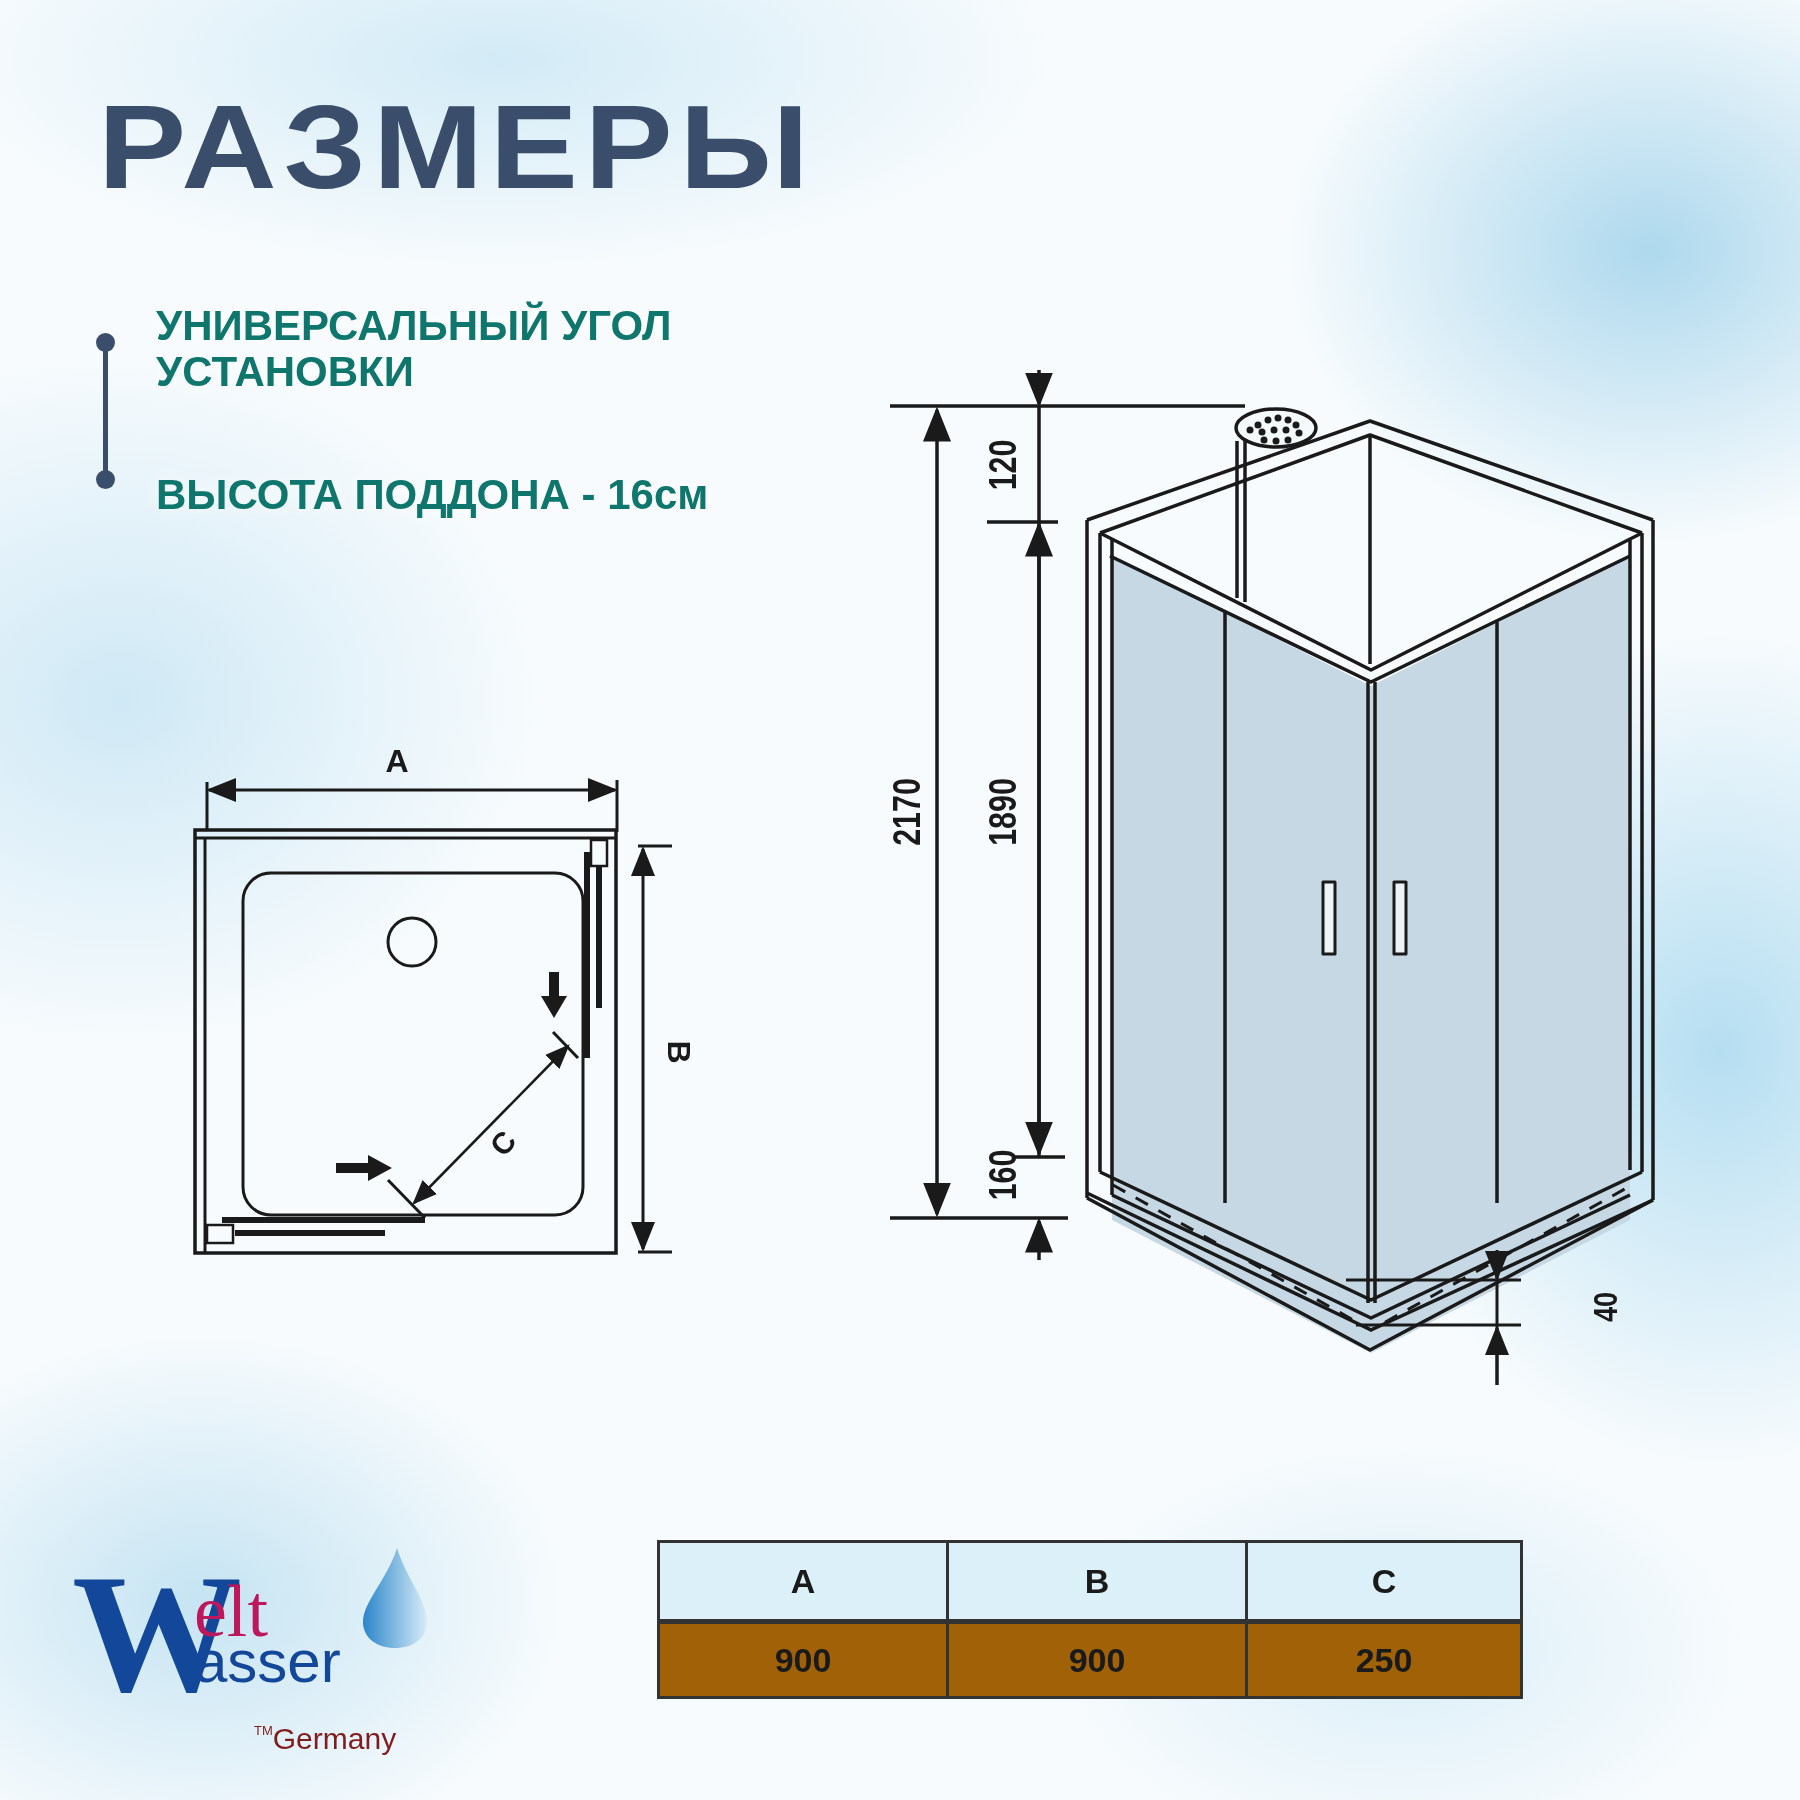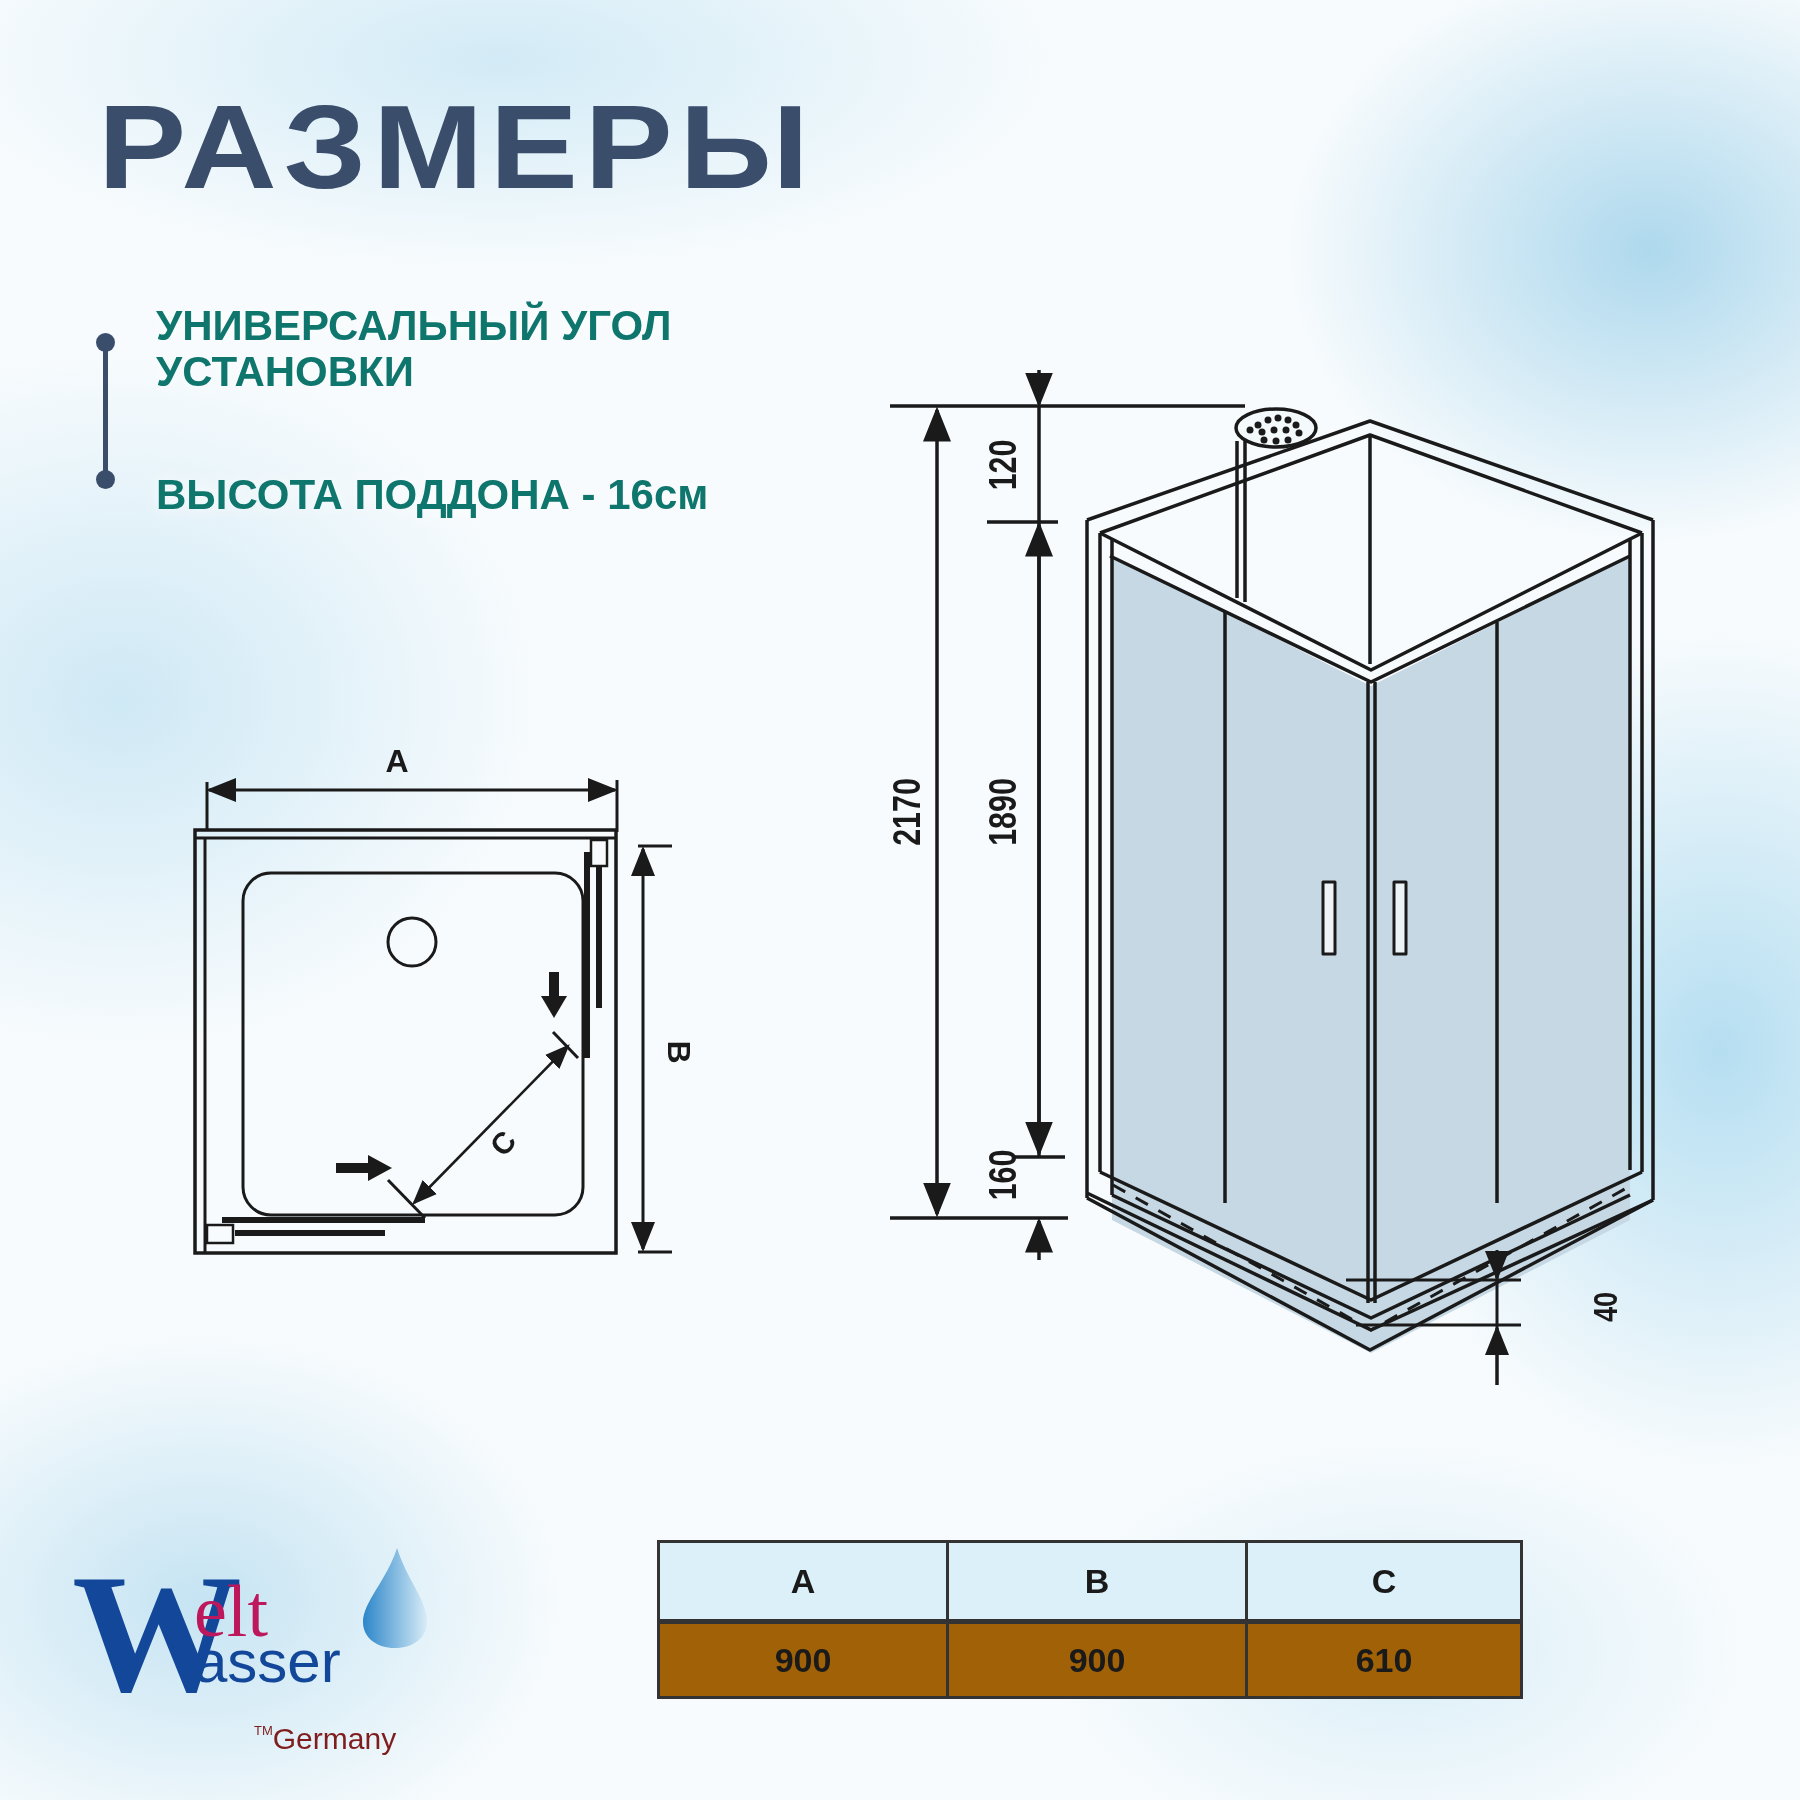--- a/index.html
+++ b/index.html
@@ -189,21 +189,21 @@
 <table class="spec">
   <tbody>
       <tr class="head">
     <td style="width:284px">A</td>
     <td style="width:294px">B</td>
     <td style="width:270px">C</td>
   </tr>
   <tr class="vals">
     <td>900</td>
     <td>900</td>
-    <td>610</td>
+    <td>250</td>
   </tr>
 </tbody>
   </table>
 
 <div class="logo">
   <span class="W">W</span>
   <span class="elt">elt</span>
   <span class="asser">asser</span>
   <svg width="90" height="110" style="left:285px;top:0px">
     <defs>

